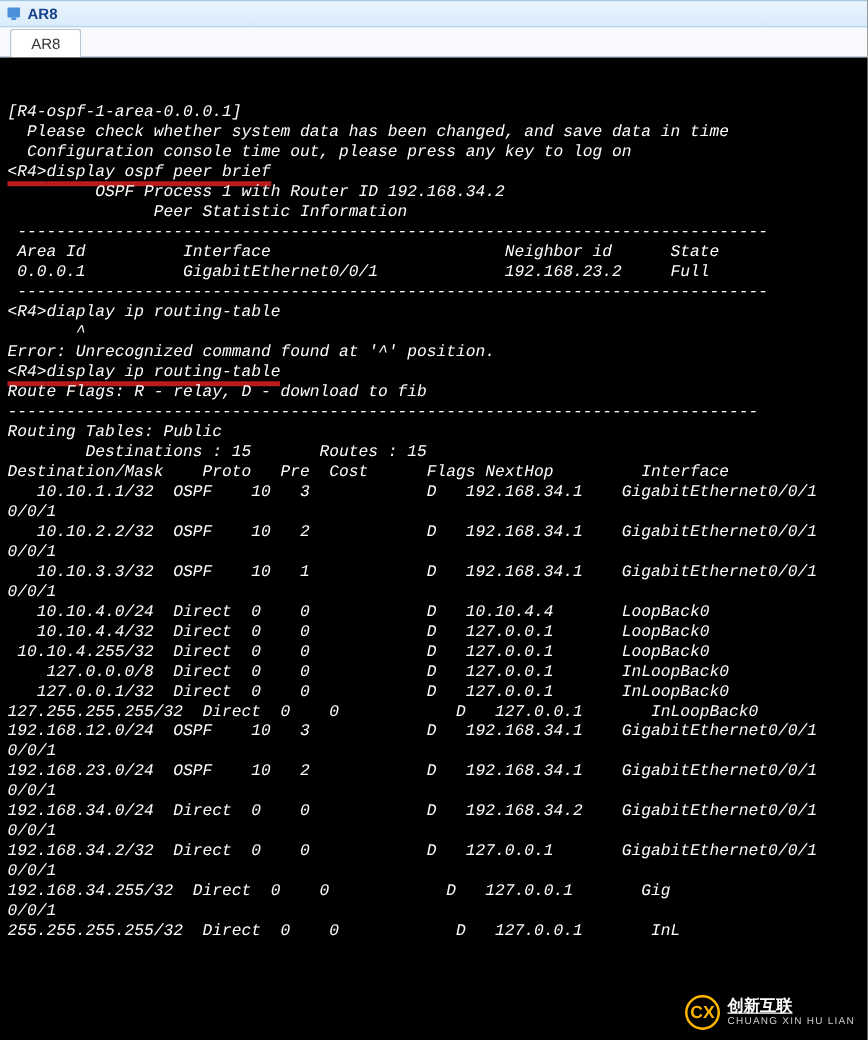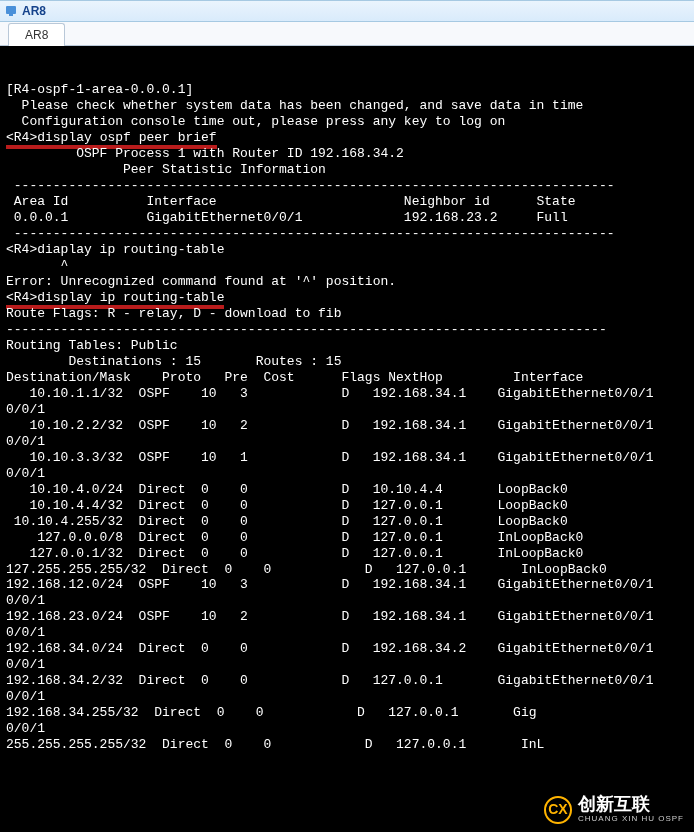--- a/index.html
+++ b/index.html
@@ -58,21 +58,21 @@
     padding: 4px 6px;
     white-space: pre;
     line-height: 1.23;
     font-size: 13px;
     letter-spacing: 0px;
     height: calc(100% - 46px);
     overflow: hidden;
     position: relative;
   }
   .hl { color:#fff; border-bottom: 4px solid #b91c1c; }
-  .line { display:block; }
+  .line { display:block;font-style:italic; }
   .watermark {
     position:absolute;
     right:6px;
     bottom:6px;
     background:rgba(0,0,0,.85);
     color:#fff;
     font-family: "Segoe UI", Tahoma, sans-serif;
     font-size:11px;
     display:flex;
     align-items:center;
@@ -80,21 +80,21 @@
     padding:2px 4px;
   }
   .watermark .logo {
     width:28px;height:28px;
     border:2px solid #ffb400;
     border-radius:50%;
     display:flex;align-items:center;justify-content:center;
     color:#ffb400;font-weight:bold;font-size:14px;margin-left:44px;
   }
   .watermark .txtwrap { display:flex; flex-direction:column; line-height:1.1; }
-  .watermark .big { font-weight:bold; font-size:18px; }
+  .watermark .big { font-weight:bold; font-size:13px;text-decoration:underline; }
   .watermark .small { font-size:8px; letter-spacing:1px; color:#ccc; }
 </style>
 </head>
 <body>
 
 <div class="title-bar">
   <span class="icon">
     <svg viewBox="0 0 14 14" width="14" height="14">
       <rect x="2" y="2" width="10" height="8" rx="1" fill="#4a90d9"></rect>
       <rect x="5" y="10" width="4" height="2" fill="#4a90d9"></rect>
@@ -107,16 +107,16 @@
   <div class="tab">
     <span>AR8</span>
   </div>
 </div>
 
 <div class="terminal" id="terminal">
   <span class="line">[R4-ospf-1-area-0.0.0.1]</span><span class="line"></span><span class="line">  Please check whether system data has been changed, and save data in time</span><span class="line"></span><span class="line">  Configuration console time out, please press any key to log on</span><span class="line"></span><span class="line"><span class="hl">&lt;R4&gt;</span><span class="hl">display ospf peer brief</span></span><span class="line"></span><span class="line">         OSPF Process 1 with Router ID 192.168.34.2</span><span class="line">               Peer Statistic Information</span><span class="line"> -----------------------------------------------------------------------------</span><span class="line"> Area Id          Interface                        Neighbor id      State</span><span class="line"> 0.0.0.1          GigabitEthernet0/0/1             192.168.23.2     Full</span><span class="line"> -----------------------------------------------------------------------------</span><span class="line">&lt;R4&gt;diaplay ip routing-table</span><span class="line">       ^</span><span class="line">Error: Unrecognized command found at '^' position.</span><span class="line"><span class="hl">&lt;R4&gt;</span><span class="hl">display ip routing-table</span></span><span class="line">Route Flags: R - relay, D - download to fib</span><span class="line">-----------------------------------------------------------------------------</span><span class="line">Routing Tables: Public</span><span class="line">        Destinations : 15       Routes : 15</span><span class="line"></span><span class="line">Destination/Mask    Proto   Pre  Cost      Flags NextHop         Interface</span><span class="line"></span><span class="line">   10.10.1.1/32  OSPF    10   3            D   192.168.34.1    GigabitEthernet0/0/1</span><span class="line">0/0/1</span><span class="line">   10.10.2.2/32  OSPF    10   2            D   192.168.34.1    GigabitEthernet0/0/1</span><span class="line">0/0/1</span><span class="line">   10.10.3.3/32  OSPF    10   1            D   192.168.34.1    GigabitEthernet0/0/1</span><span class="line">0/0/1</span><span class="line">   10.10.4.0/24  Direct  0    0            D   10.10.4.4       LoopBack0</span><span class="line">   10.10.4.4/32  Direct  0    0            D   127.0.0.1       LoopBack0</span><span class="line"> 10.10.4.255/32  Direct  0    0            D   127.0.0.1       LoopBack0</span><span class="line">    127.0.0.0/8  Direct  0    0            D   127.0.0.1       InLoopBack0</span><span class="line">   127.0.0.1/32  Direct  0    0            D   127.0.0.1       InLoopBack0</span><span class="line">127.255.255.255/32  Direct  0    0            D   127.0.0.1       InLoopBack0</span><span class="line">192.168.12.0/24  OSPF    10   3            D   192.168.34.1    GigabitEthernet0/0/1</span><span class="line">0/0/1</span><span class="line">192.168.23.0/24  OSPF    10   2            D   192.168.34.1    GigabitEthernet0/0/1</span><span class="line">0/0/1</span><span class="line">192.168.34.0/24  Direct  0    0            D   192.168.34.2    GigabitEthernet0/0/1</span><span class="line">0/0/1</span><span class="line">192.168.34.2/32  Direct  0    0            D   127.0.0.1       GigabitEthernet0/0/1</span><span class="line">0/0/1</span><span class="line">192.168.34.255/32  Direct  0    0            D   127.0.0.1       Gig</span><span class="line">0/0/1</span><span class="line">255.255.255.255/32  Direct  0    0            D   127.0.0.1       InL</span><div class="watermark">
     <div class="logo">CX</div>
     <div class="txtwrap">
       <span class="big">创新互联</span>
-      <span class="small">CHUANG XIN HU OSPF</span>
+      <span class="small">CHUANG XIN HU LIAN</span>
     </div>
   </div>
 </div>
 
 </body></html>

